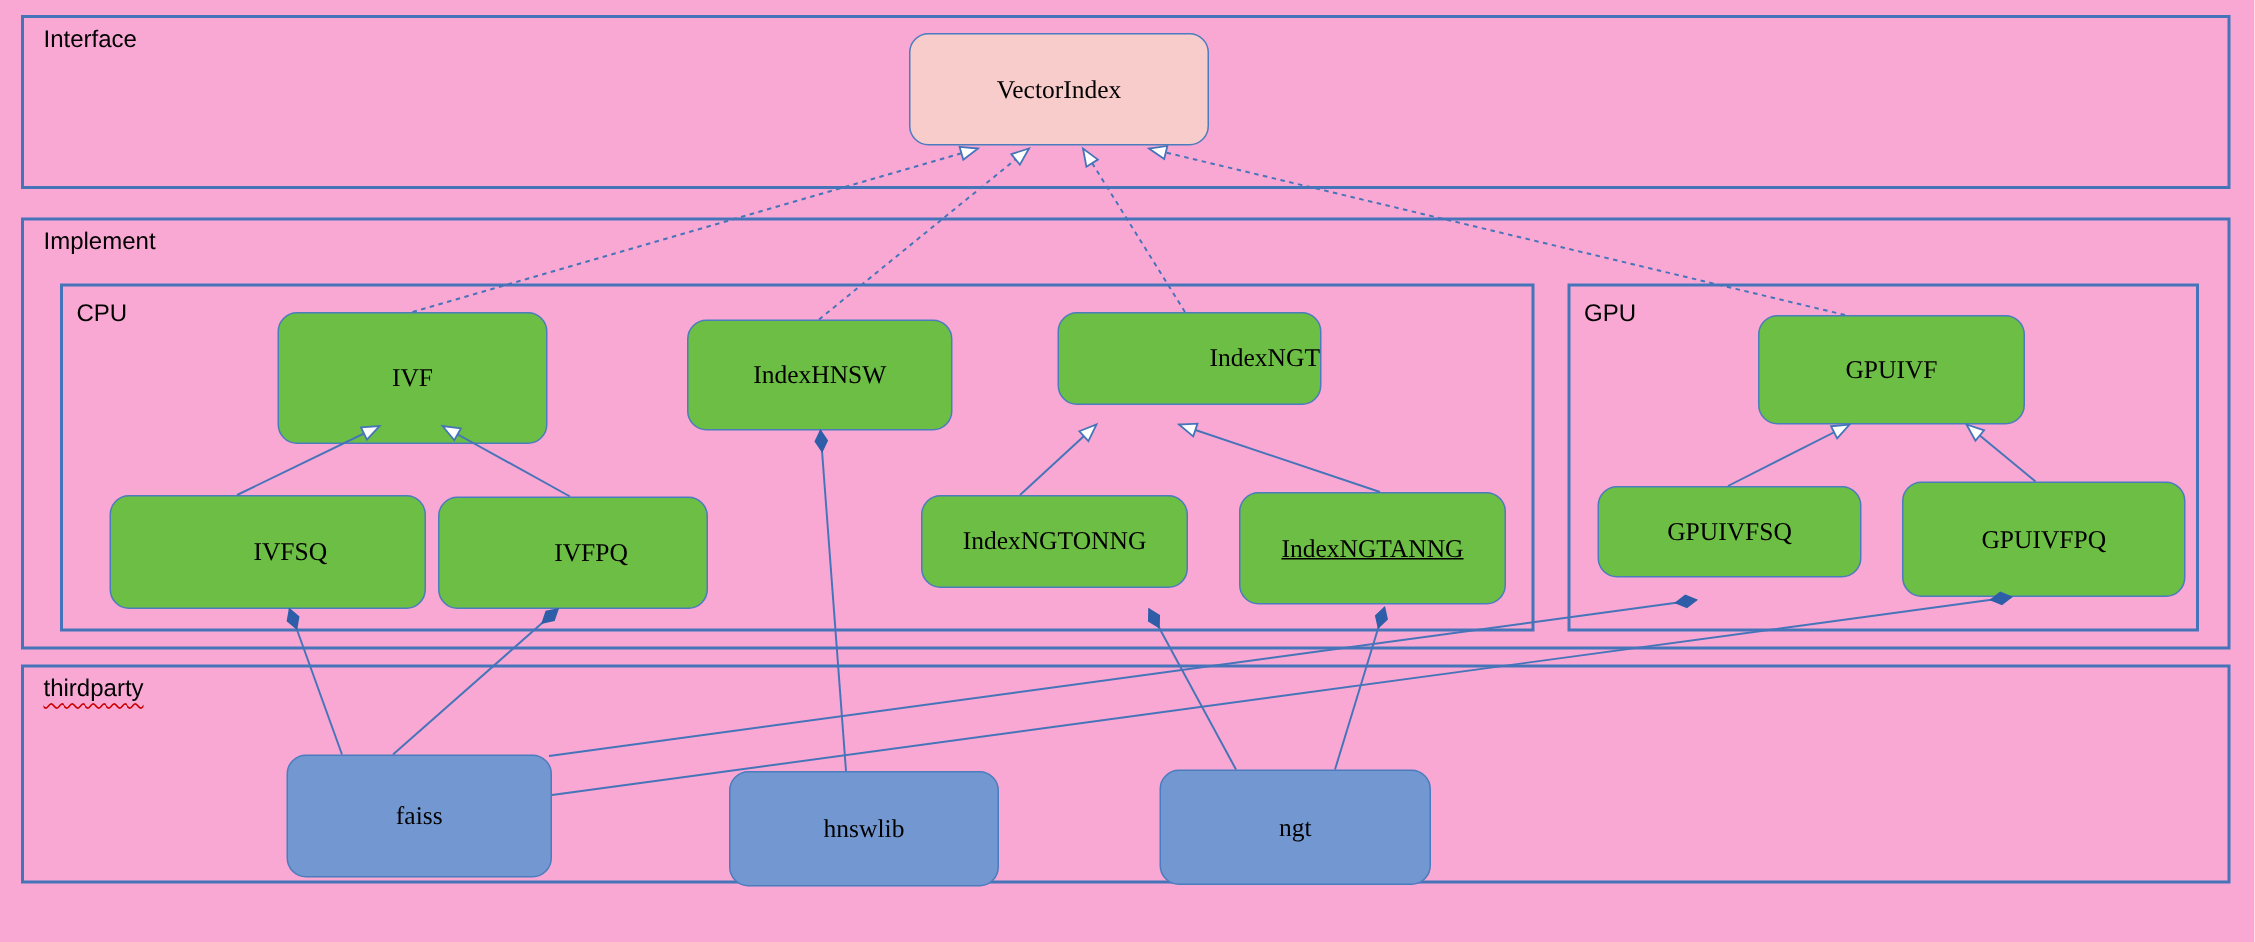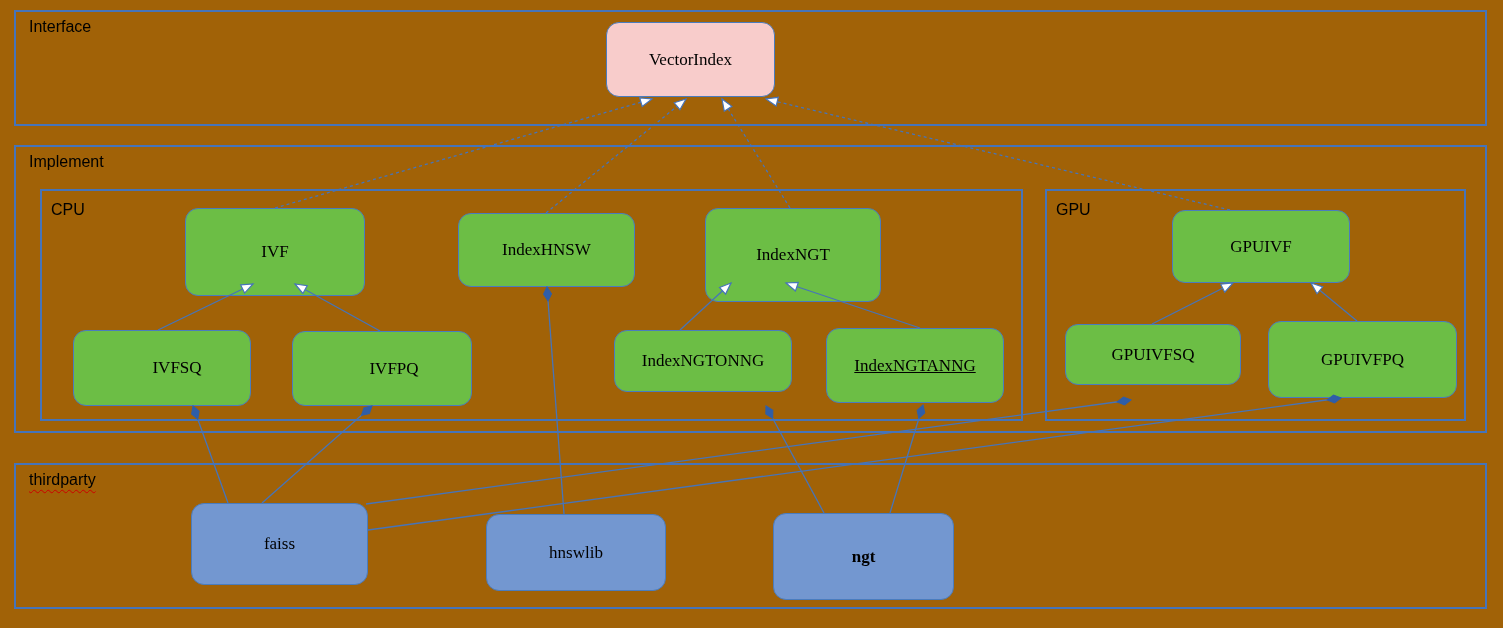--- a/index.html
+++ b/index.html
@@ -1,19 +1,19 @@
 <!DOCTYPE html>
 <html><head>
 <meta charset="utf-8">
 <style>
   html,body { margin:0; padding:0; background:#ffffff; }
   .canvas {
     position:relative;
     width:1503px; height:628px;
-    background:#a16207;
+    background:#f9a8d4;
     font-family:"Liberation Sans", sans-serif;
     overflow:hidden;
   }
   .container {
     position:absolute;
     border:2px solid var(--container-border,#4674B9);
     box-sizing:border-box;
     background:transparent;
   }
   .clabel {
@@ -67,38 +67,38 @@
   </div>
 
   <div class="container sub" style="left: 40px; top: 189px; width: 983px; height: 232px;">
     <span class="clabel">CPU</span>
   </div>
 
   <div class="container sub" style="left: 1045px; top: 189px; width: 421px; height: 232px;">
     <span class="clabel">GPU</span>
   </div>
 
-  <div class="container misspelled" style="left: 14px; top: 443px; width: 1473px; height: 146px; margin-top: 20px;">
+  <div class="container misspelled" style="left: 14px; top: 443px; width: 1473px; height: 146px;">
     <span class="clabel">thirdparty</span>
   </div>
 
   <div id="nodes-layer">
-      <div class="node interface" style="left: 606px; top: 22px; width: 169px; height: 75px;">
+      <div class="node interface" style="left: 606px; top: 22px; width: 200px; height: 75px;">
         <span>VectorIndex</span>
       </div>
       <div class="node impl" style="left: 185px; top: 208px; width: 180px; height: 88px;">
         <span>IVF</span>
       </div>
       <div class="node impl" style="left: 458px; top: 213px; width: 177px; height: 74px;">
         <span>IndexHNSW</span>
       </div>
-      <div class="node impl" style="left: 705px; top: 208px; width: 176px; height: 94px;">
+      <div class="node impl" style="left: 705px; top: 208px; width: 176px; height: 62px; justify-content: flex-end;">
         <span>IndexNGT</span>
       </div>
-      <div class="node impl" style="left: 73px; top: 330px; width: 178px; height: 76px; padding-left: 30px;">
+      <div class="node impl" style="left: 73px; top: 330px; width: 211px; height: 76px; padding-left: 30px;">
         <span>IVFSQ</span>
       </div>
       <div class="node impl" style="left: 292px; top: 331px; width: 180px; height: 75px; padding-left: 24px;">
         <span>IVFPQ</span>
       </div>
       <div class="node impl" style="left: 614px; top: 330px; width: 178px; height: 62px;">
         <span>IndexNGTONNG</span>
       </div>
       <div class="node impl" style="left: 826px; top: 328px; width: 178px; height: 75px; text-decoration: underline;">
         <span>IndexNGTANNG</span>
@@ -111,21 +111,21 @@
       </div>
       <div class="node impl" style="left: 1268px; top: 321px; width: 189px; height: 77px;">
         <span>GPUIVFPQ</span>
       </div>
       <div class="node lib" style="left: 191px; top: 503px; width: 177px; height: 82px;">
         <span>faiss</span>
       </div>
       <div class="node lib" style="left: 486px; top: 514px; width: 180px; height: 77px;">
         <span>hnswlib</span>
       </div>
-      <div class="node lib" style="left: 773px; top: 513px; width: 181px; height: 87px; font-weight: bold;">
+      <div class="node lib" style="left: 773px; top: 513px; width: 181px; height: 77px;">
         <span>ngt</span>
       </div>
     </div>
 
   <svg class="edges" xmlns="http://www.w3.org/2000/svg">
     <defs>
       <marker id="mk-open" markerUnits="userSpaceOnUse" markerWidth="15" markerHeight="12" refX="12.5" refY="5.5" orient="auto">
         <path d="M1,1 L12.5,5.5 L1,10 Z" style="fill:#ffffff; stroke:var(--connector,#4674B9); stroke-width:1.2"></path>
       </marker>
       <marker id="mk-diamond" markerUnits="userSpaceOnUse" markerWidth="18" markerHeight="11" refX="16" refY="5.5" orient="auto">

